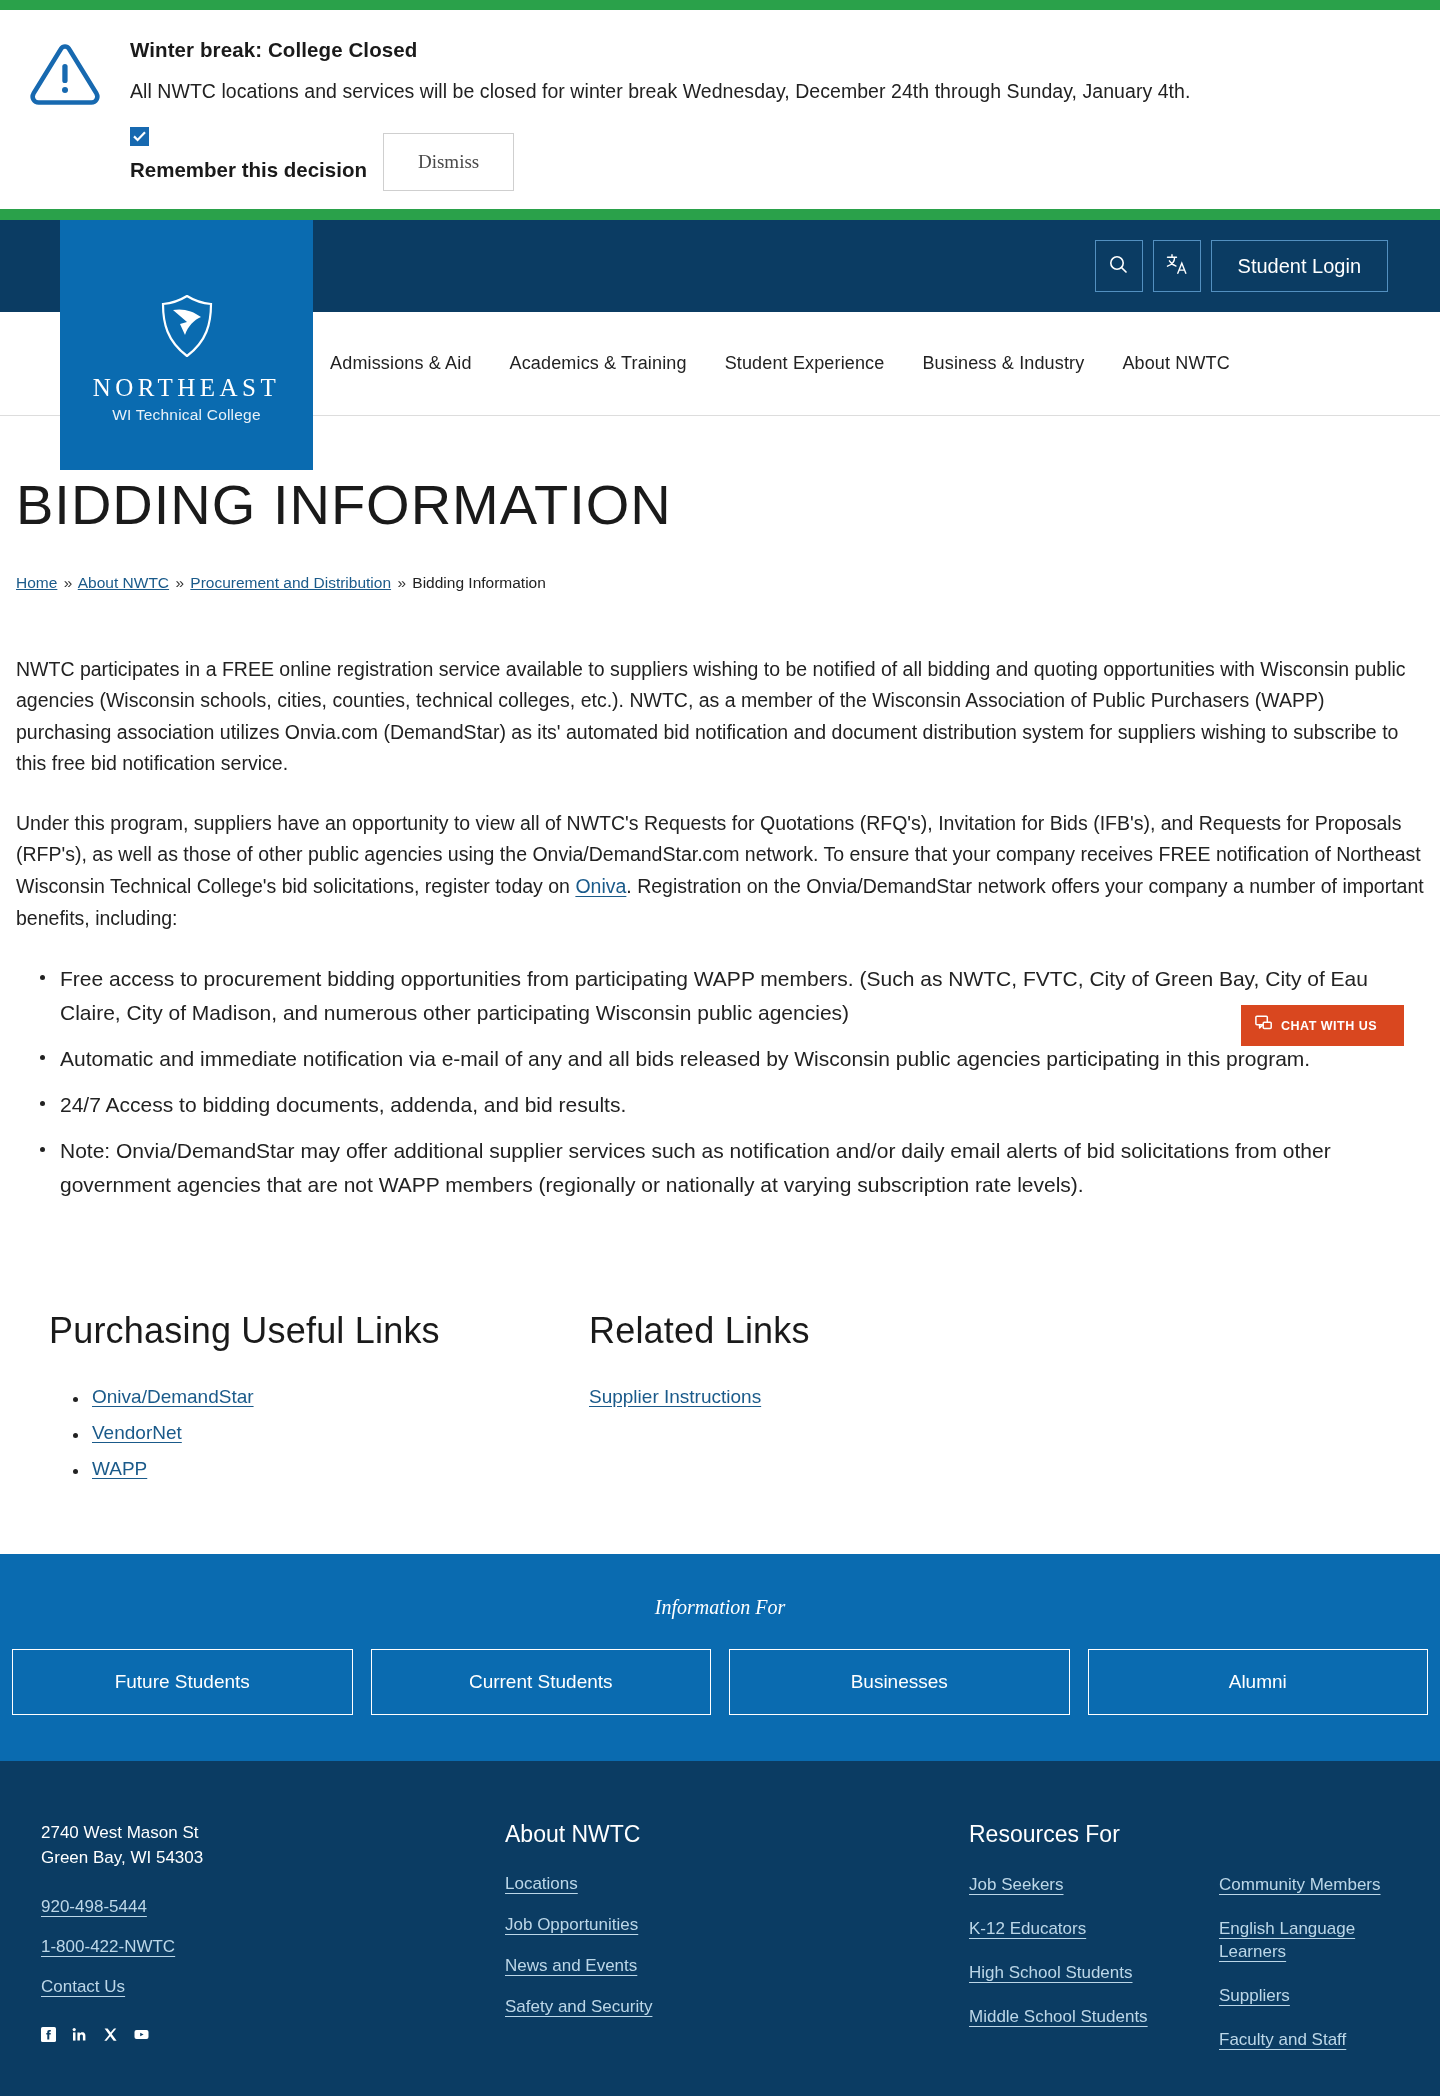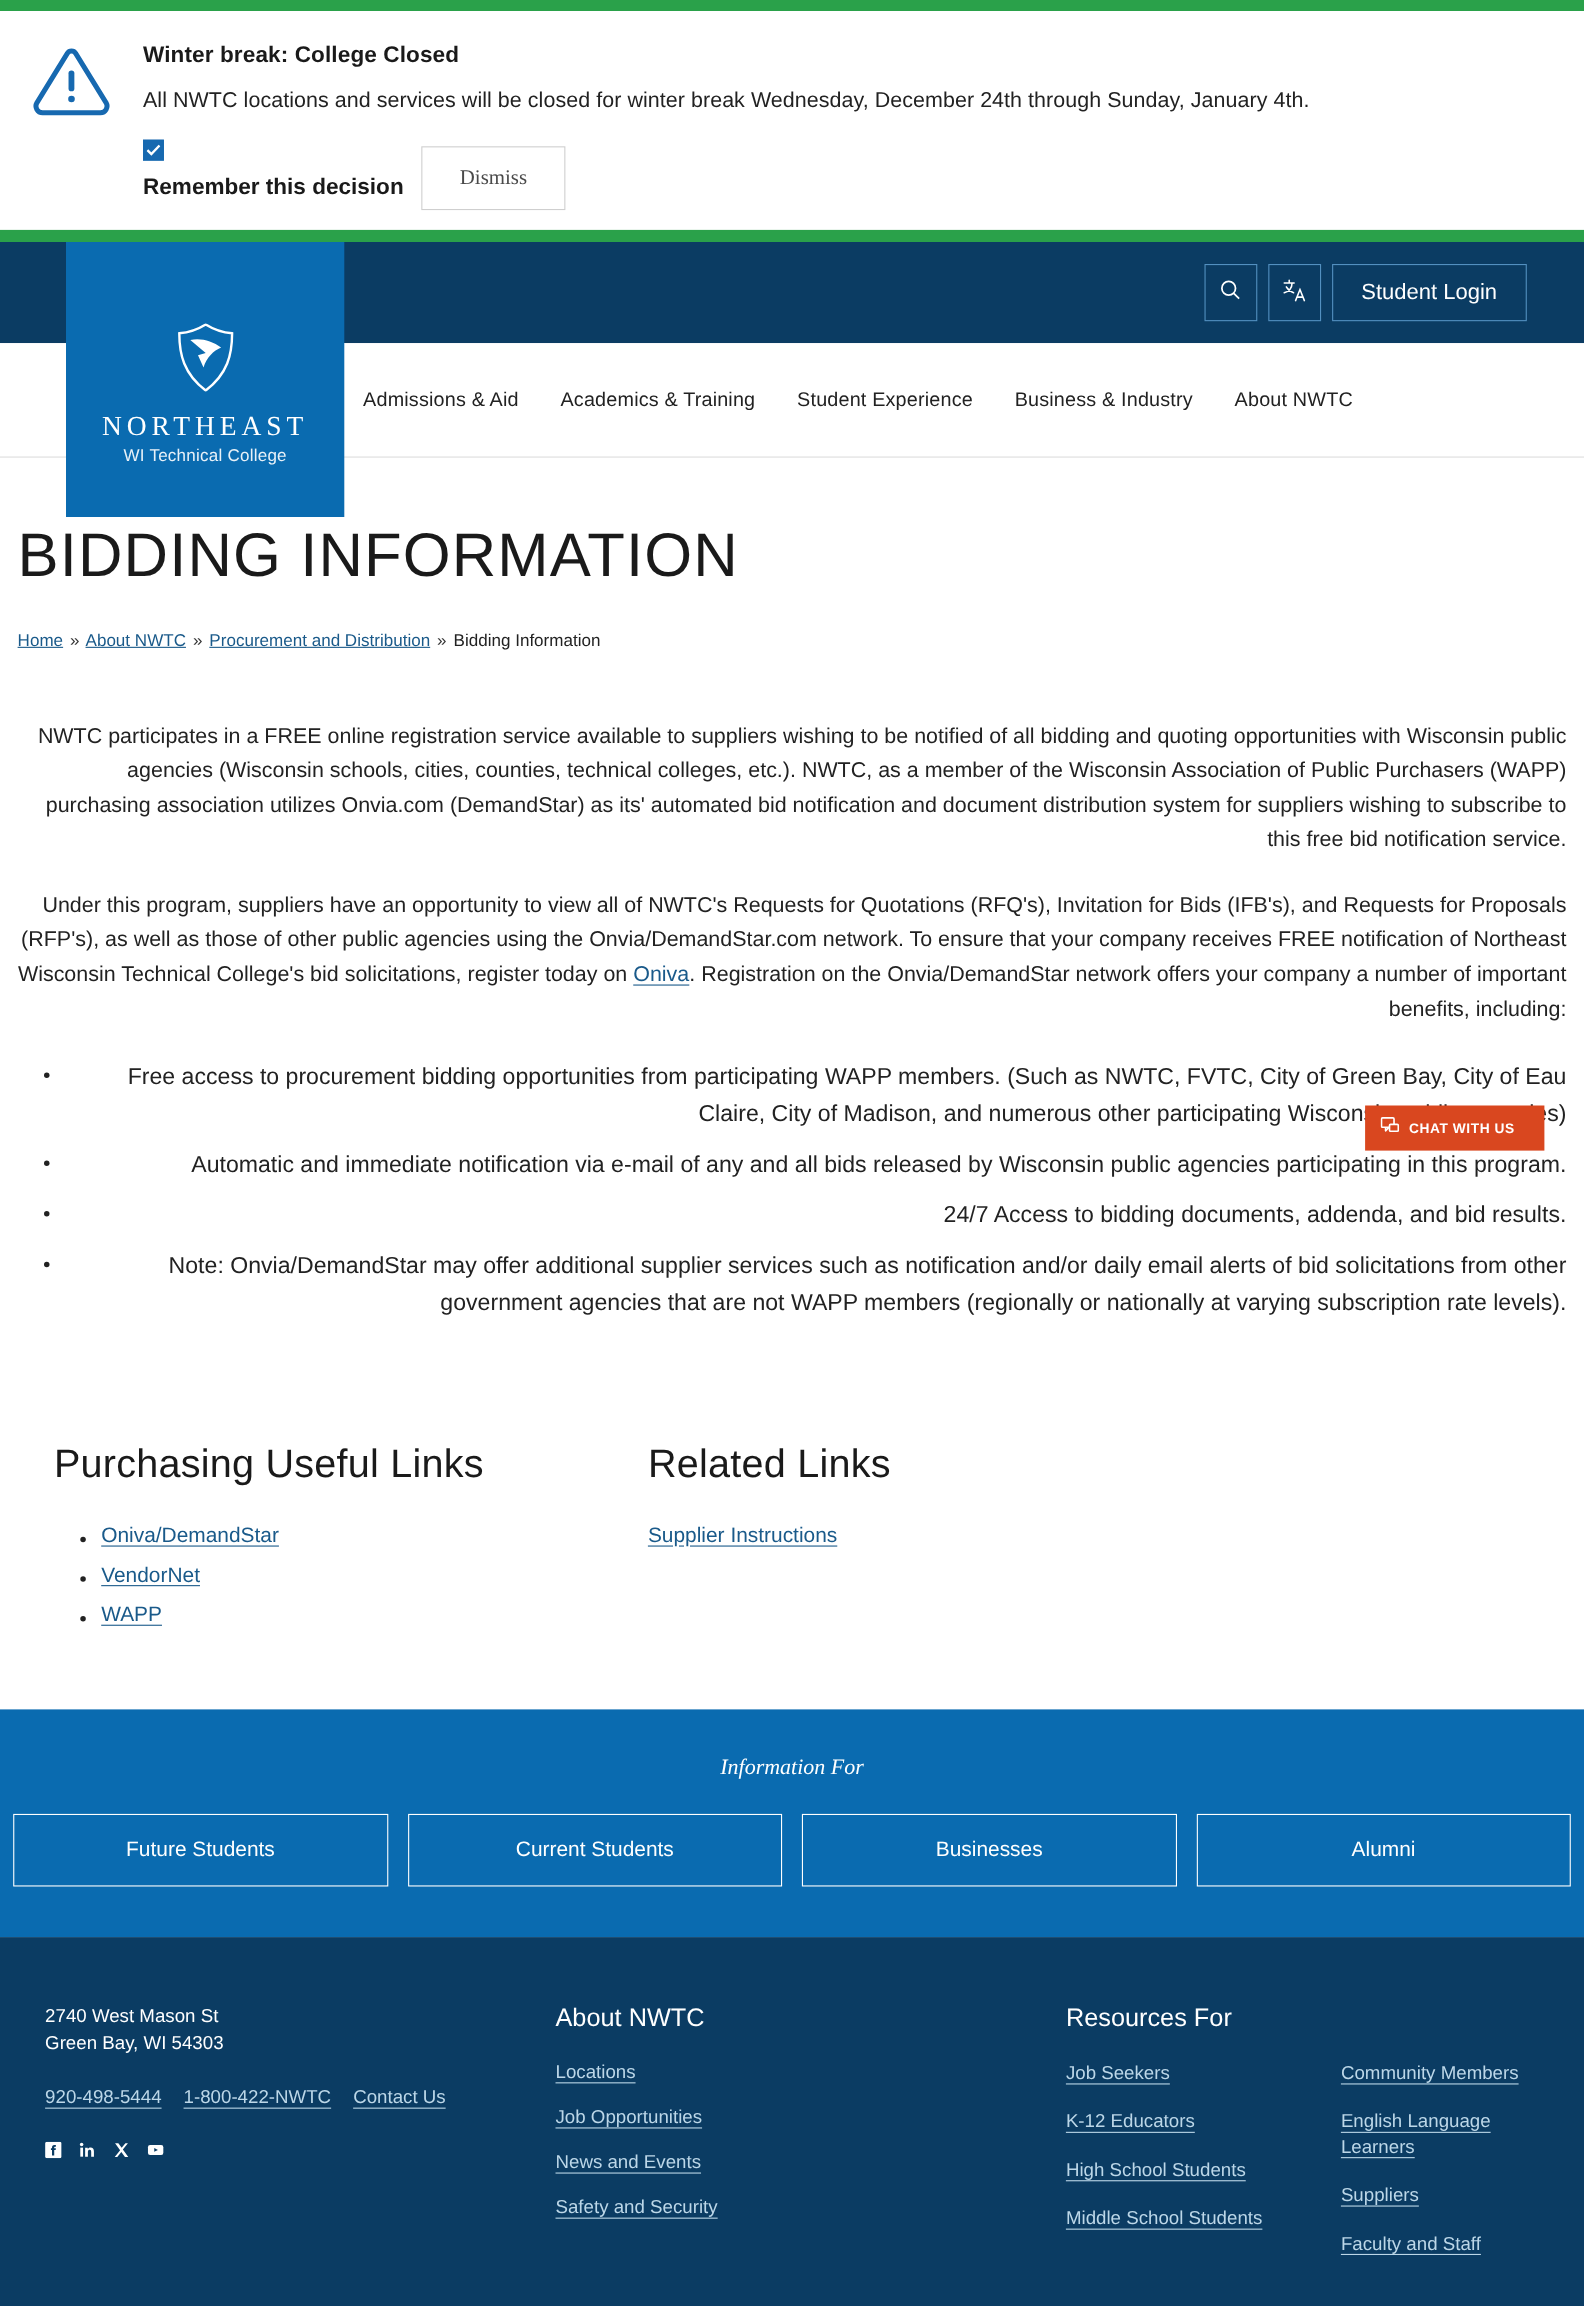--- a/index.html
+++ b/index.html
@@ -147,21 +147,21 @@
   }
   .breadcrumb {
     margin-top: 38px;
     font-size: 15.5px;
     color: #333333;
   }
   .breadcrumb a { color: #1a5a8a; text-decoration: underline; }
   .breadcrumb .sep { color: #333; padding: 0 2px; }
   .breadcrumb .current { color: #222; }
 
-  .body-copy { margin-top: 62px; text-align: right; }
+  .body-copy { margin-top: 62px; }
   .body-copy p {
     font-size: 19.5px;
     line-height: 1.62;
     color: #222222;
     margin-bottom: 28px;
   }
   .body-copy p a {
     color: #1a5a8a;
     text-decoration: underline;
     text-underline-offset: 3px;
@@ -278,21 +278,21 @@
     padding: 60px 0 30px 0;
   }
   .footer-cols {
     display: flex;
     padding: 0 41px;
   }
   .fc-address { width: 470px; }
   .fc-about { width: 470px; }
   .fc-resources { flex: 1; }
   .addr-line { font-size: 17px; line-height: 1.45; color: #ffffff; }
-  .addr-links { margin-top: 26px; display: flex; flex-direction: row; gap: 20px; }
+  .addr-links { margin-top: 26px; display: flex; flex-direction: column; gap: 20px; }
   .footer-link {
     color: #bcd7e8;
     font-size: 17px;
     text-decoration: underline;
     text-underline-offset: 4px;
     align-self: flex-start;
   }
   .footer-heading {
     font-size: 23px;
     font-weight: 400;

